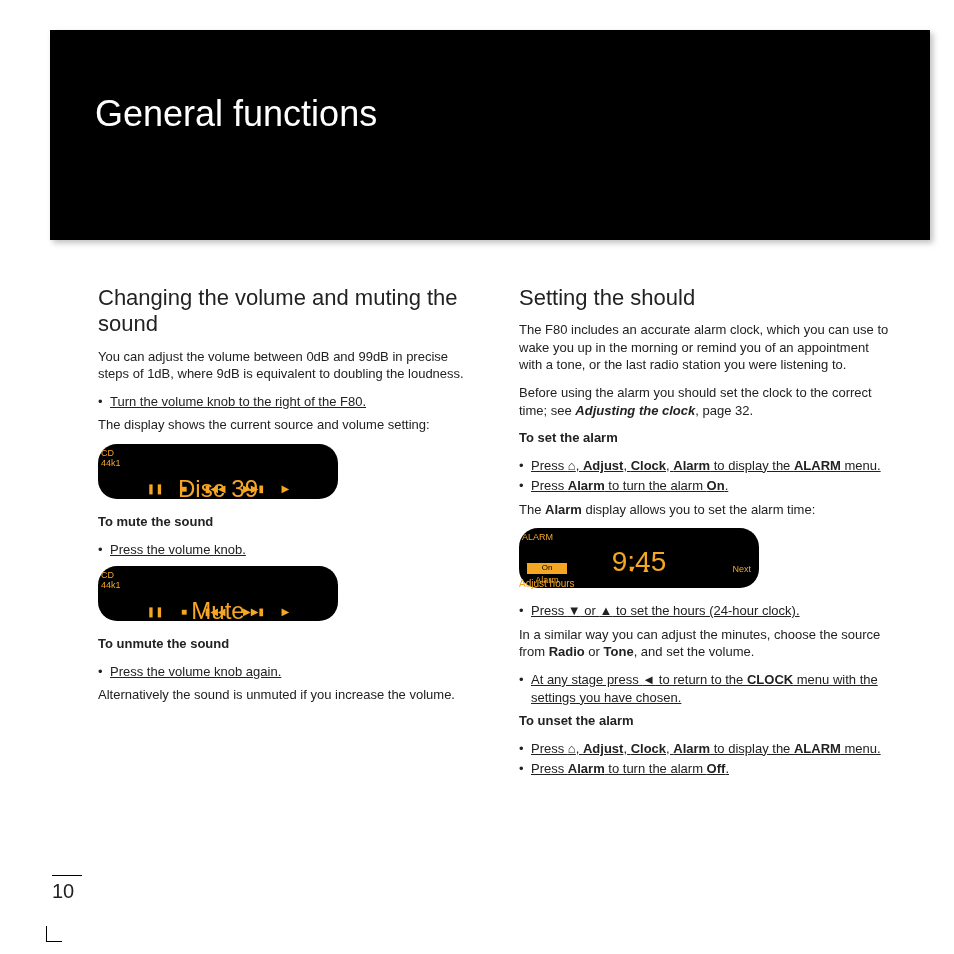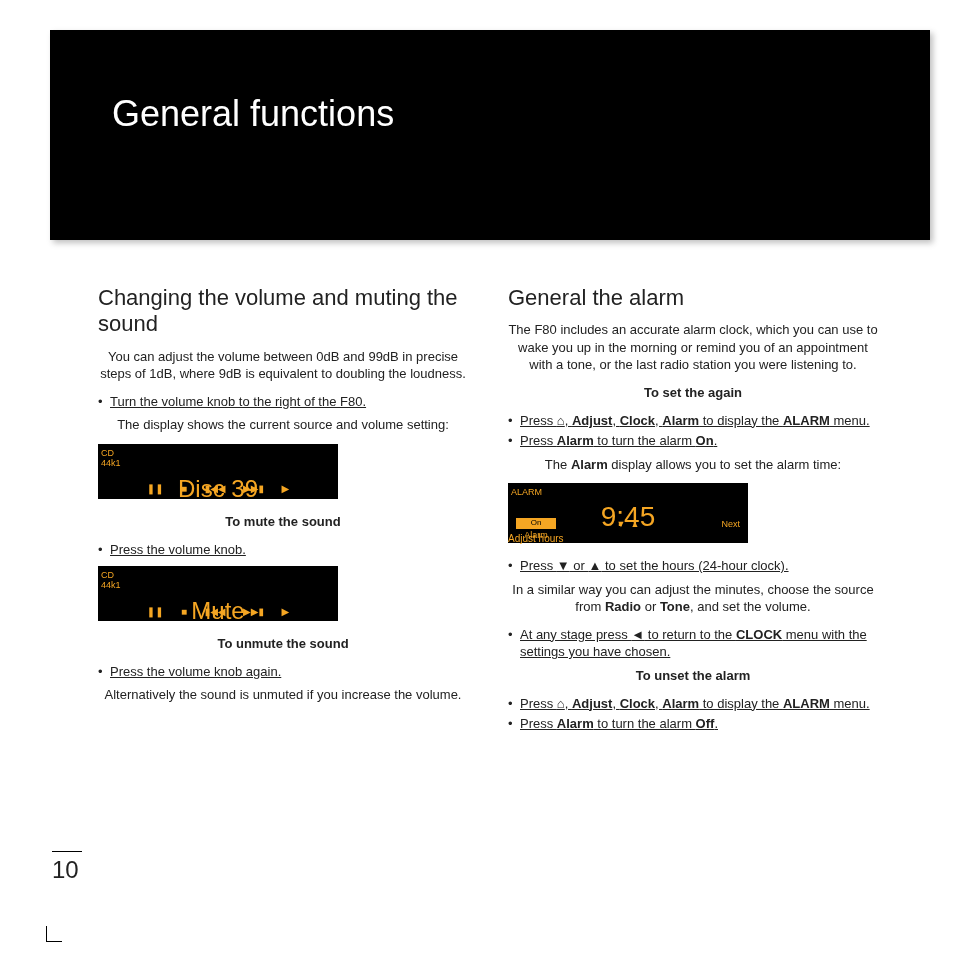--- a/index.html
+++ b/index.html
@@ -13,68 +13,69 @@
     font-size: 13px;
     line-height: 1.35;
   }
   .page {
     padding: 30px 30px 30px 50px;
   }
   .hero {
     background: #000;
     height: 210px;
     width: 880px;
-    padding: 60px 50px 0 62px;
+    padding: 60px 50px 0 45px;
     margin-bottom: 45px;
     box-shadow: 3px 3px 6px rgba(0,0,0,.25);
   }
   .hero h1 {
     color: #fff;
     font-size: 36px;
     font-weight: 300;
   }
   .columns {
     display: flex;
-    gap: 40px;
+    gap: 51px;
     padding: 0 48px;
     margin-top: 8px;
   }
   .col { flex: 0 0 370px; }
   h2 {
     font-size: 22px;
     font-weight: 400;
     margin-bottom: 10px;
     line-height: 1.2;
   }
-  p { margin: 6px 0 10px 0; text-align: center; }
+  p { margin: 6px 0 10px 0; }
   .bold { font-weight: 700; }
   .italic { font-style: italic; font-weight: 700;}
   ul { list-style: none; text-decoration: underline; }
   li { padding-left: 12px; position: relative; margin: 3px 0; }
   li::before { content: "•"; position: absolute; left: 0; }
   .display {
     background: #000;
     color: #f5a623;
     width: 240px;
     height: 55px;
     position: relative;
     font-family: "Arial", sans-serif;
     margin: 8px 0 14px 0;
+    border-radius: 19px;
   }
   .d-small { position: absolute; font-size: 9px; color: #f5a623; }
   .d-big { text-align:center; font-size: 24px; padding-top: 29px; }
   .d-row { position:absolute; bottom:3px; width:100%; display:flex; justify-content:space-around; font-size:10px; padding: 0 40px; }
   .d-sym { font-family: sans-serif; }
   .d-alarm-row { position:absolute; bottom:2px; width:100%; display:flex; justify-content:space-between; font-size:9px; padding:0 8px; }
   .d-sub { font-size:10px; text-align:left; margin-top:-4px;}
   .page-num {
     position: absolute;
     left: 52px;
-    bottom: 68px;
-    font-size: 24px;
+    bottom: 49px;
+    font-size: 20px;
     border-top: 1px solid #000;
     width: 30px;
     padding-top: 2px;
   }
   .crop { position:absolute; left:46px; bottom:12px; width:16px; height:16px;}
   .crop::before{content:"";position:absolute;left:0;bottom:0;width:16px;border-bottom:1px solid #000;}
   .crop::after{content:"";position:absolute;left:0;bottom:0;height:16px;border-left:1px solid #000;}
 </style>
 </head>
 <body>
@@ -127,24 +128,27 @@
       </div>
 
       <p class="bold">To unmute the sound</p>
       <ul>
           <li>Press the volume knob again.</li>
         </ul>
       <p>Alternatively the sound is unmuted if you increase the volume.</p>
     </div>
 
     <div class="col">
-      <h2>General the alarm</h2>
+      <h2>Setting the should</h2>
       <p>The F80 includes an accurate alarm clock, which you can use to wake you up in the morning or remind you of an appointment with a tone, or the last radio station you were listening to.</p>
-
-      <p class="bold">To set the again</p>
+      <p>
+        <span>Before using the alarm you should set the clock to the correct time; see </span><span class="italic">Adjusting the clock</span><span>, page 32.</span>
+      </p>
+
+      <p class="bold">To set the alarm</p>
       <ul>
         <li>
           <span>Press </span><span>⌂</span><span>, </span><span class="bold">Adjust</span>, <span class="bold">Clock</span>, <span class="bold">Alarm</span><span> to display the </span><span class="bold">ALARM</span><span> menu.</span>
         </li>
         <li>
           <span>Press </span><span class="bold">Alarm</span><span> to turn the alarm </span><span class="bold">On</span><span>.</span>
         </li>
       </ul>
       <p>
         <span>The </span><span class="bold">Alarm</span><span> display allows you to set the alarm time:</span>

